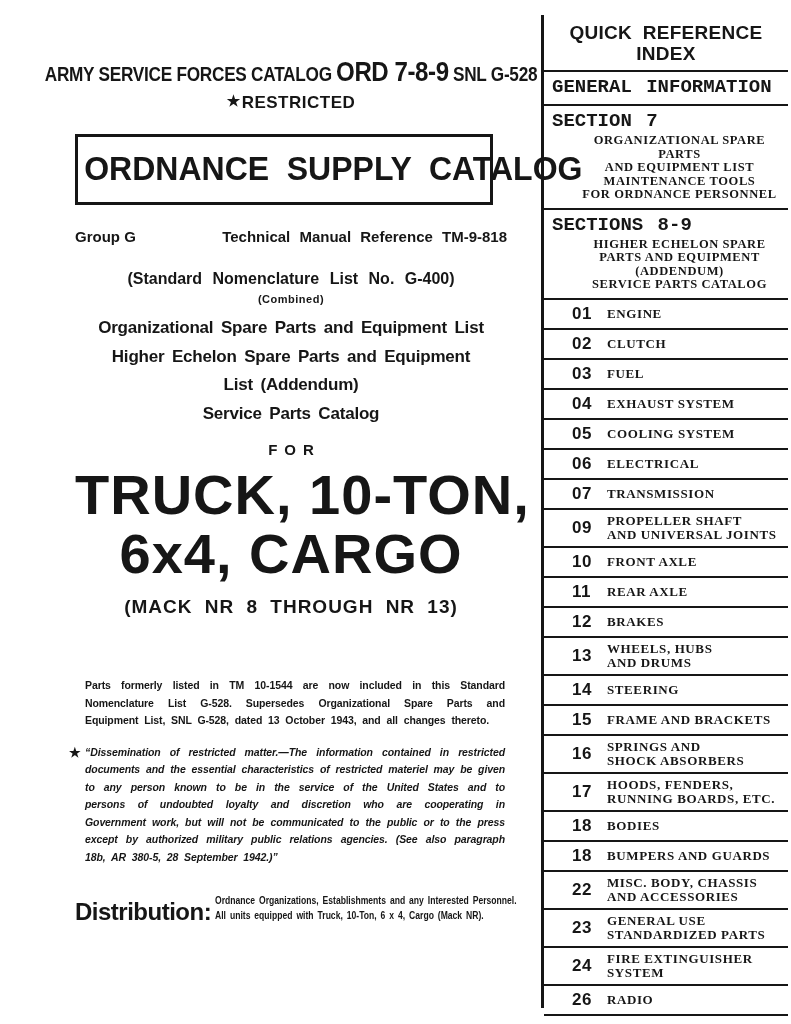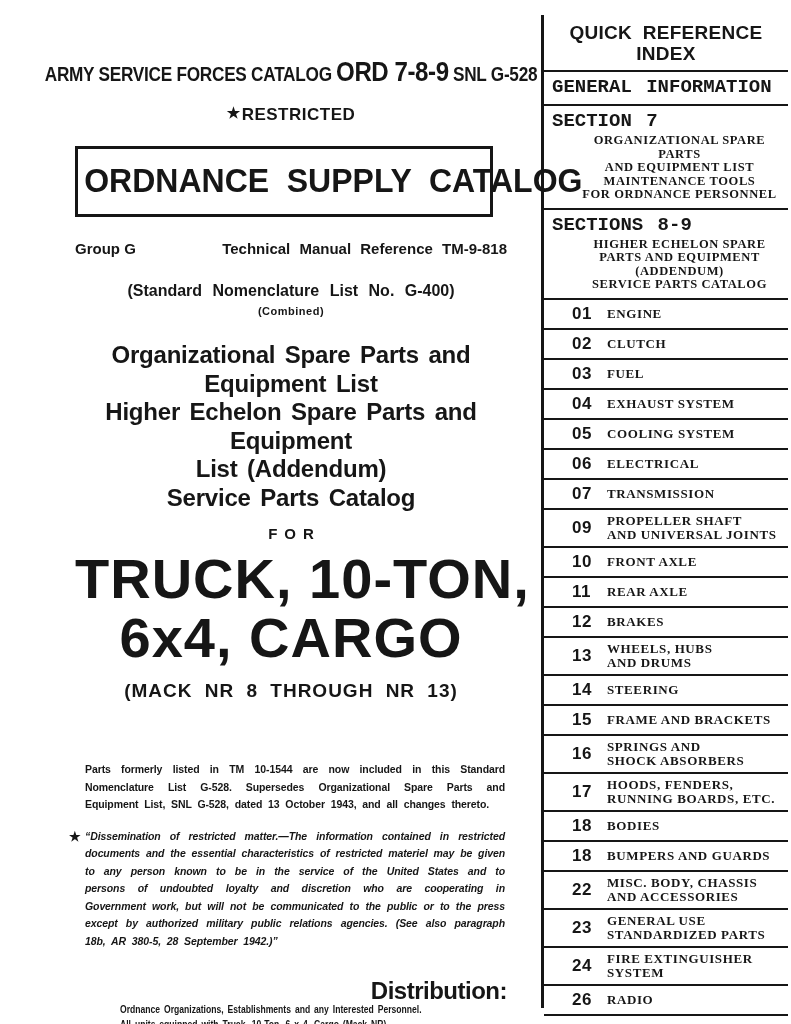--- a/index.html
+++ b/index.html
@@ -22,21 +22,21 @@
   .hdr-line {
     display: flex; justify-content: center; align-items: baseline;
     white-space: nowrap;
     transform: scaleX(0.86); transform-origin: 50% 50%;
     font-weight: 700; letter-spacing: -0.3px;
   }
   .hdr-part1, .hdr-part3 { font-size: 20px; }
   .hdr-part2 { font-size: 28px; margin: 0 5px; letter-spacing: -0.5px; }
 
   .restricted {
-    margin-top: 16px;
+    margin-top: 4px;
     font-size: 17px; font-weight: 700; letter-spacing: 0.5px;
   }
   .restricted .star { font-size: 15px; vertical-align: 2px; margin-right: 1px; }
 
   .title-box {
     margin-top: 21px;
     width: 418px;
     border: 3.5px solid #161616;
     padding: 13px 0 14px 0;
   }
@@ -50,21 +50,21 @@
   .group-row {
     margin-top: 23px;
     display: flex; justify-content: space-between; align-items: baseline;
     font-size: 15px; font-weight: 700;
   }
   .group-row .tm-ref { word-spacing: 5px; }
 
   .snl-line { margin-top: 25px; font-size: 16px; font-weight: 700; word-spacing: 6px; }
   .combined-line { margin-top: 5px; font-size: 11px; font-weight: 700; letter-spacing: 0.5px; word-spacing: 2px; }
 
-  .subtitles { margin-top: 24px; font-size: 24px; font-weight: 700; }
+  .subtitles { margin-top: 9px; font-size: 17px; font-weight: 700; }
   .subtitles div { line-height: 28.5px; word-spacing: 3px; letter-spacing: -0.2px; }
 
   .for-label { margin-top: 13px; font-size: 15px; font-weight: 700; letter-spacing: 7px; text-indent: 7px; }
 
   .big-title { margin-top: 7px; font-weight: 700; font-size: 56px; }
   .big-title div { line-height: 59px; letter-spacing: 1px; white-space: nowrap; }
 
   .mack-line { margin-top: 13px; font-size: 19px; font-weight: 700; letter-spacing: 1px; word-spacing: 6px; }
 
   .notes { margin-top: 59px; text-align: justify; padding-left: 10px; padding-right: 2px; }
@@ -76,21 +76,20 @@
   .note-2 { margin-top: 14px; font-style: italic; position: relative; }
   .note-2 .star {
     position: absolute; left: -16px; top: 0px;
     font-style: normal; font-size: 13px;
   }
 
   .distribution {
     margin-top: 27px;
     display: flex; align-items: flex-end;
     text-align: left;
-    flex-direction: column;
   }
   .dist-label {
     font-size: 24px; font-weight: 700; letter-spacing: -0.5px;
     white-space: nowrap; margin-bottom: -3px;
   }
   .dist-lines { margin-left: 4px; transform: scaleX(0.78); transform-origin: left bottom; }
   .dist-lines div {
     font-size: 11px; font-weight: 700; line-height: 15px;
     white-space: nowrap; word-spacing: 2px;
   }

